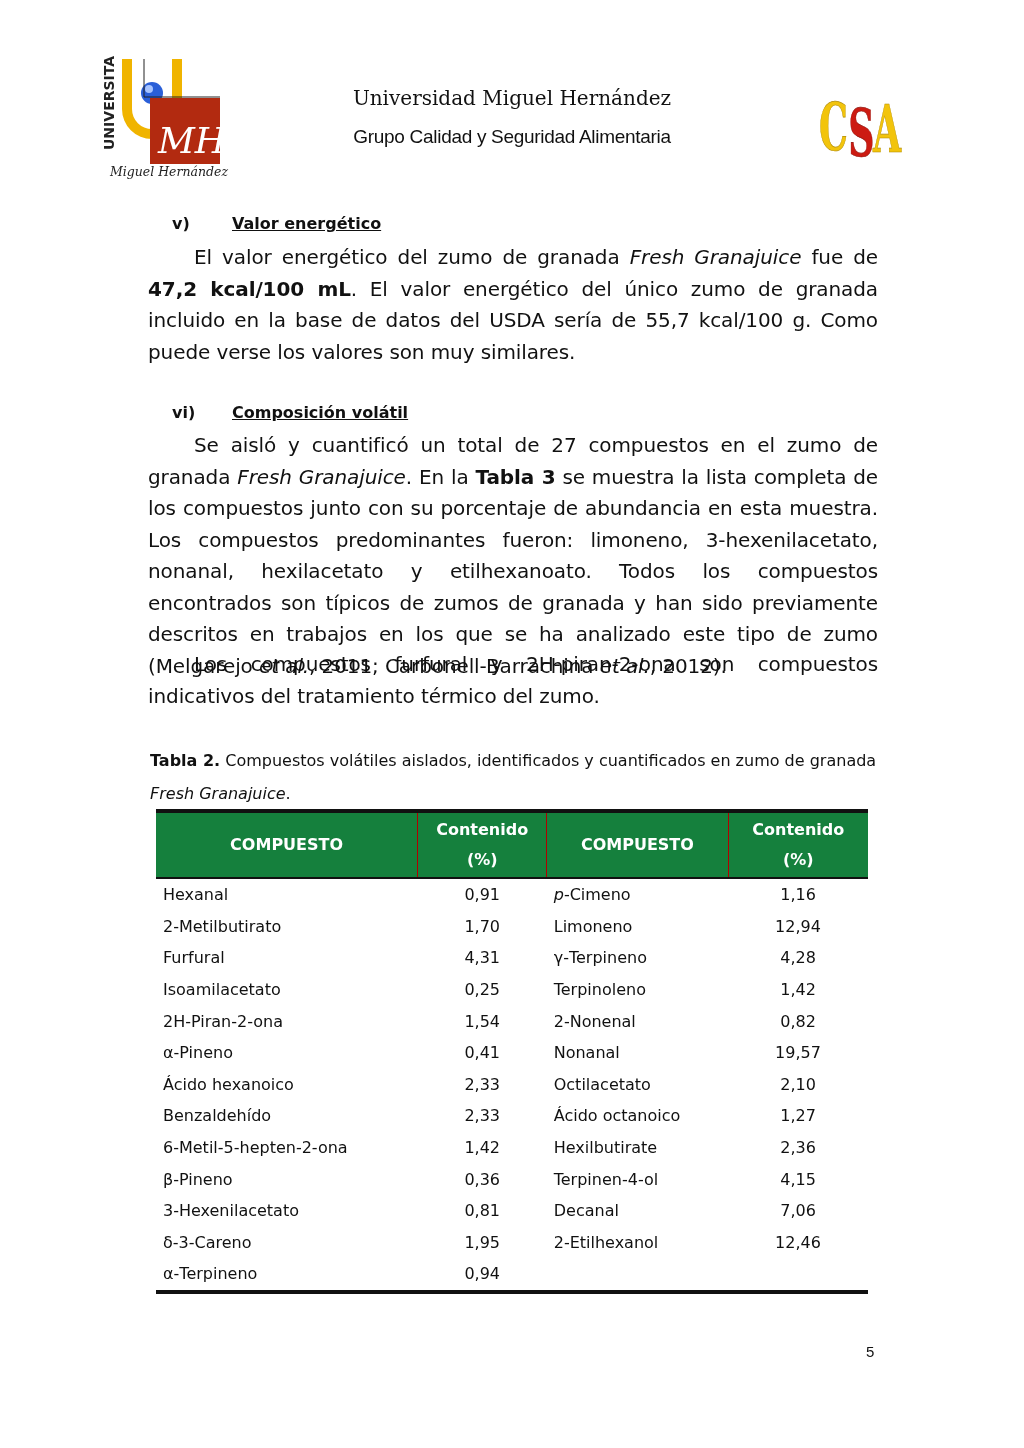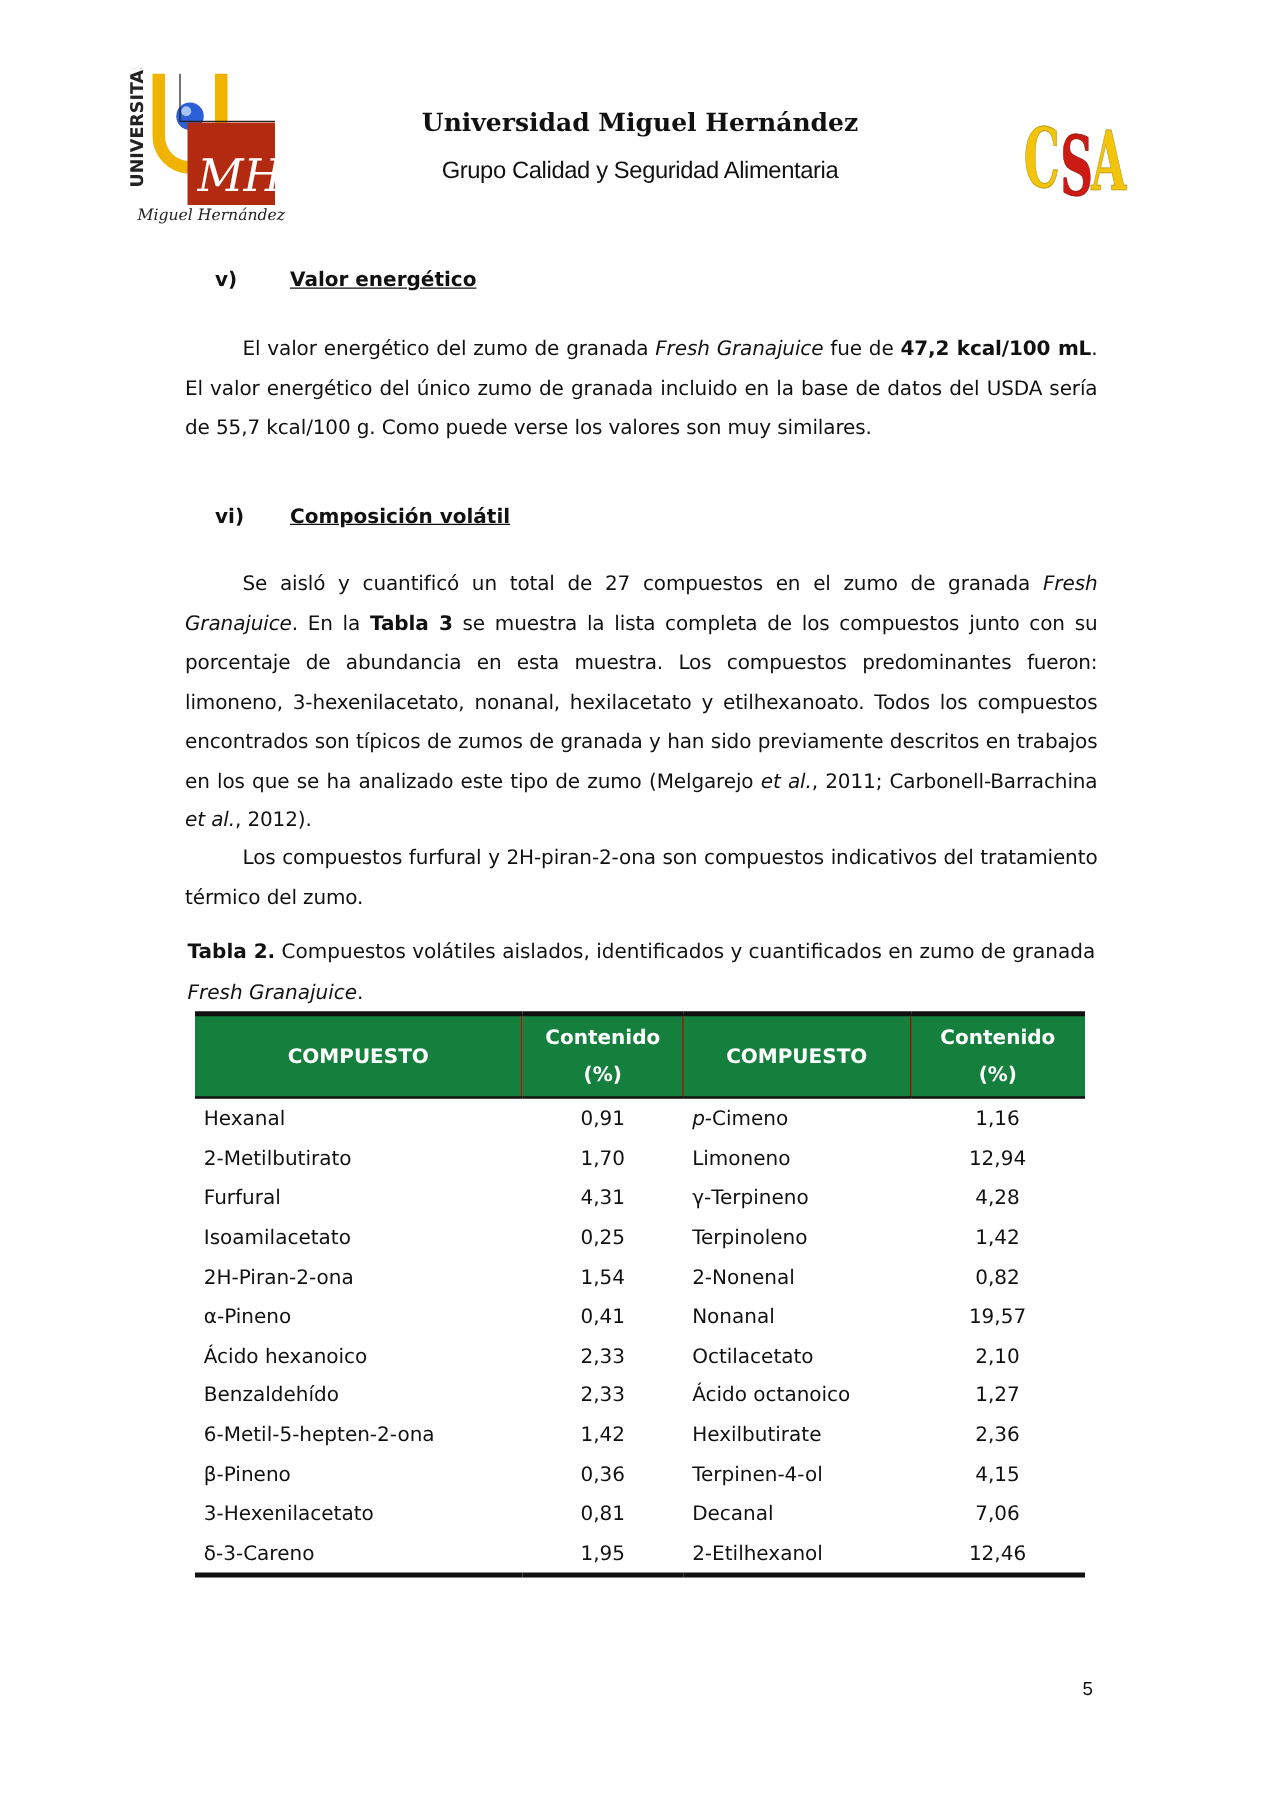--- a/index.html
+++ b/index.html
@@ -5,38 +5,38 @@
     html, body { margin: 0; padding: 0; background: #ffffff; }
     body {
       width: 1024px; height: 1448px; position: relative; overflow: hidden;
       font-family: "DejaVu Sans", sans-serif; color: #111;
     }
     
     .logo-umh { position: absolute; left: 100px; top: 55px; width: 130px; height: 125px; }
     .logo-csa { position: absolute; left: 818px; top: 70px; width: 95px; height: 95px; }
     .hdr-title {
       position: absolute; left: 0; width: 1024px; top: 86px; text-align: center;
-      font-family: "DejaVu Serif", serif; font-weight: bold; font-size: 20px; color: #111;
+      font-family: "DejaVu Serif", serif; font-weight: normal; font-size: 20px; color: #111;
       padding-left: 0;
     }
     .hdr-title span { display: inline-block; margin-left: 0px; }
     .hdr-sub {
       position: absolute; left: 0; width: 1024px; top: 126px; text-align: center;
       font-family: "Liberation Sans", sans-serif; font-size: 19px; color: #111;
       font-stretch: condensed; letter-spacing: -0.3px;
     }
     .sec-head {
       position: absolute; left: 172px; font-weight: bold; font-size: 16px;
       display: flex; align-items: baseline;
     }
     .sec-head .num { width: 60px; }
     .sec-head .title { text-decoration: underline; }
     .para {
-      position: absolute; left: 148px; width: 730px; font-size: 16px; line-height: 31.5px;
-      text-align: justify; text-align-last: left; letter-spacing: -0.1px; margin-top: 21px;
+      position: absolute; left: 148px; width: 730px; font-size: 20px; line-height: 31.5px;
+      text-align: justify; text-align-last: left; letter-spacing: -0.1px;
     }
     .para .indent { display: inline-block; width: 46px; }
     
     .caption {
       position: absolute; left: 150px; width: 730px; top: 744px; text-align: left;
       font-size: 16px; line-height: 33px;
     }
     .tbl {
       position: absolute; left: 156px; top: 809px; width: 712px;
       border-collapse: collapse; font-size: 16px;
@@ -182,16 +182,22 @@
         <td class="val c2">0,81</td>
         <td class="name c3"><i></i><span>Decanal</span></td>
         <td class="val c4">7,06</td>
       </tr>
       <tr>
         <td class="name c1">δ-3-Careno</td>
         <td class="val c2">1,95</td>
         <td class="name c3"><i></i><span>2-Etilhexanol</span></td>
         <td class="val c4">12,46</td>
       </tr>
+      <tr>
+        <td class="name c1">α-Terpineno</td>
+        <td class="val c2">0,94</td>
+        <td class="name c3"><i></i><span></span></td>
+        <td class="val c4"></td>
+      </tr>
     </tbody>
 </table>
 
 <div class="page-num">5</div>
 
 </body></html>

